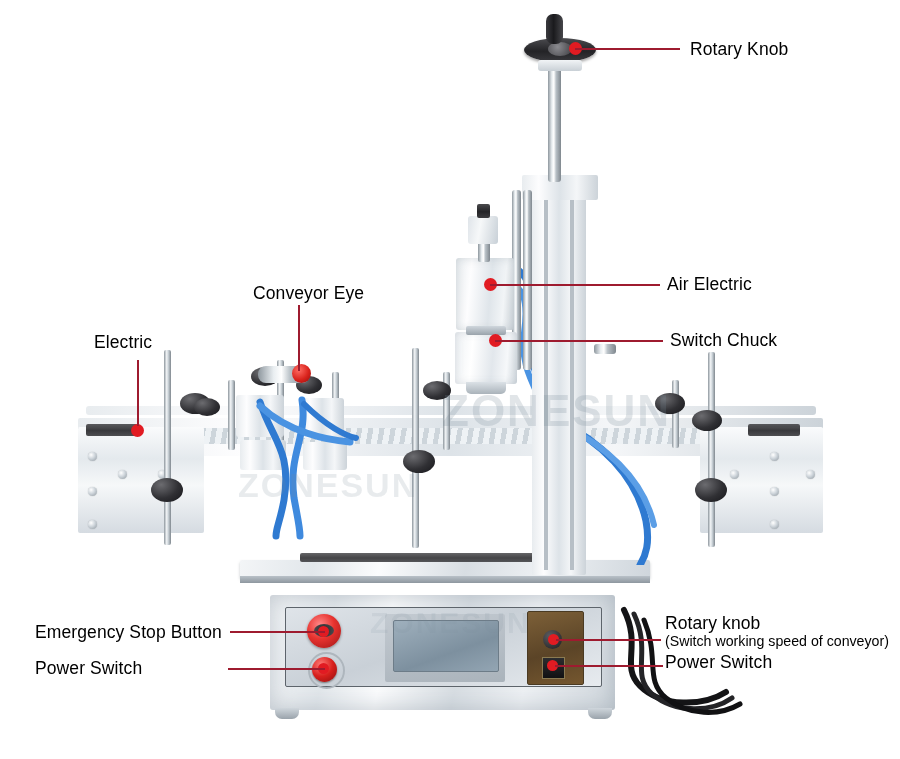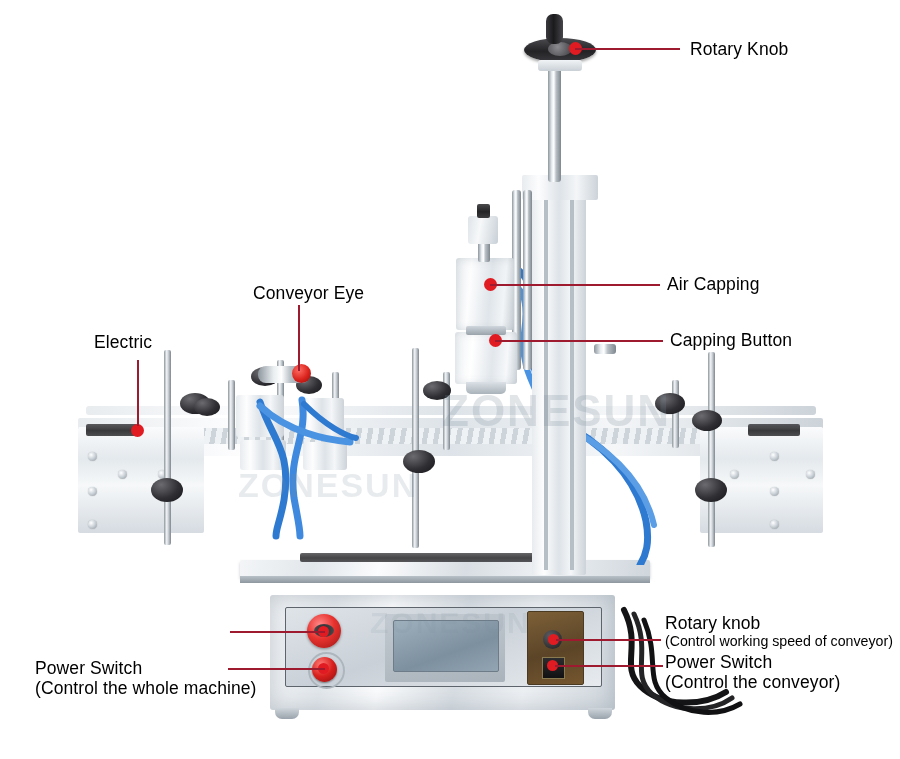--- a/index.html
+++ b/index.html
@@ -198,57 +198,58 @@
 
   <div class="dot" style="left:569px;top:42px;"></div>
   <div class="leader" style="left:575px;top:48px;width:105px;"></div>
   <div class="label" style="left:690px;top:39px;">
     <div class="main">Rotary Knob</div>
   </div>
 
   <div class="dot" style="left:484px;top:278px;"></div>
   <div class="leader" style="left:490px;top:284px;width:170px;"></div>
   <div class="label" style="left:667px;top:274px;">
-    <div class="main">Air Capping</div>
+    <div class="main">Air Electric</div>
   </div>
 
   <div class="dot" style="left:489px;top:334px;"></div>
   <div class="leader" style="left:495px;top:340px;width:168px;"></div>
   <div class="label" style="left:670px;top:330px;">
-    <div class="main">Capping Button</div>
+    <div class="main">Switch Chuck</div>
   </div>
 
   <div class="leader v" style="left:298px;top:305px;height:66px;"></div>
   <div class="label" style="left:253px;top:283px;">
     <div class="main">Conveyor Eye</div>
   </div>
 
   <div class="dot" style="left:131px;top:424px;"></div>
   <div class="leader v" style="left:137px;top:360px;height:66px;"></div>
   <div class="label" style="left:94px;top:332px;">
     <div class="main">Electric</div>
   </div>
 
   <div class="dot sm" style="left:318px;top:626px;"></div>
   <div class="leader" style="left:230px;top:631px;width:95px;"></div>
+  <div class="label" style="left:35px;top:622px;">
+    <div class="main">Emergency Stop Button</div>
+  </div>
 
   <div class="dot sm" style="left:318px;top:663px;"></div>
   <div class="leader" style="left:228px;top:668px;width:97px;"></div>
   <div class="label" style="left:35px;top:658px;">
     <div class="main">Power Switch</div>
-    <div class="main">(Control the whole machine)</div>
   </div>
 
   <div class="dot sm" style="left:548px;top:634px;"></div>
   <div class="leader" style="left:556px;top:639px;width:105px;"></div>
   <div class="label" style="left:665px;top:613px;">
     <div class="main">Rotary knob</div>
-    <div class="sub">(Control working speed of conveyor)</div>
+    <div class="sub">(Switch working speed of conveyor)</div>
   </div>
 
   <div class="dot sm" style="left:547px;top:660px;"></div>
   <div class="leader" style="left:555px;top:665px;width:108px;"></div>
   <div class="label" style="left:665px;top:652px;">
     <div class="main">Power Switch</div>
-    <div class="main">(Control the conveyor)</div>
   </div>
 
 </div>
 
 </body></html>

